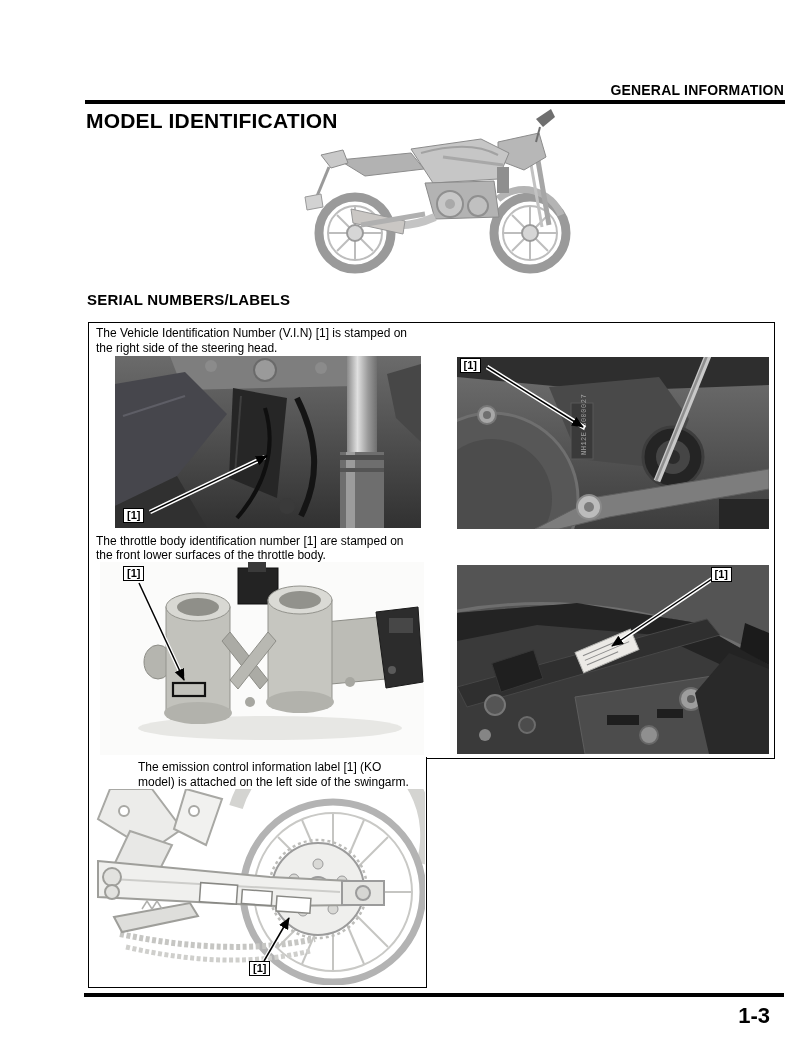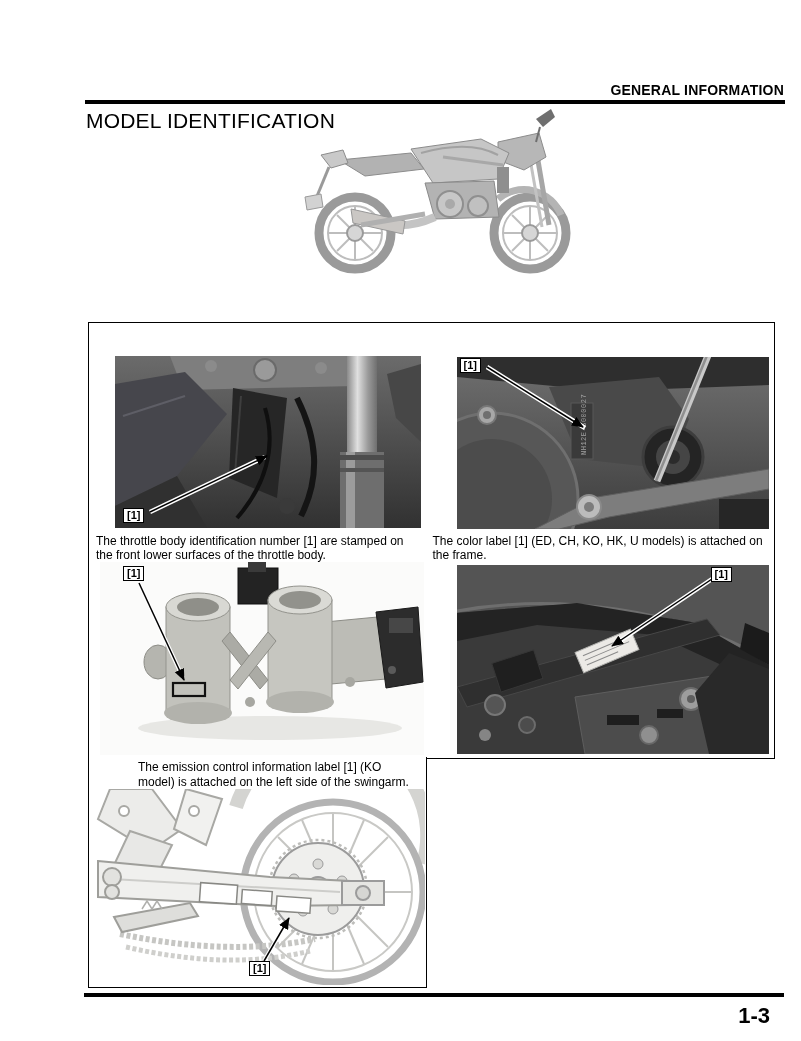--- a/index.html
+++ b/index.html
@@ -1,20 +1,20 @@
 <!DOCTYPE html>
 <html><head>
 <meta charset="utf-8">
 <style>
   html,body{margin:0;padding:0;background:#fff;}
   .page{position:relative;width:801px;height:1041px;background:#fff;overflow:hidden;
         font-family:"Liberation Sans", sans-serif;color:#000;}
   .hdr-label{position:absolute;top:76px;right:17px;font-size:14px;font-weight:bold;letter-spacing:.2px;margin-top:6px;}
   .hdr-rule{position:absolute;top:100px;left:85px;width:700px;height:4px;background:#000;}
-  .page-title{position:absolute;top:109px;left:86px;font-size:21px;font-weight:normal;letter-spacing:.2px;}
+  .page-title{position:absolute;top:109px;left:86px;font-size:21px;font-weight:bold;letter-spacing:.2px;}
   .section-heading{position:absolute;top:291px;left:87px;font-size:15px;font-weight:bold;letter-spacing:.2px;}
   .moto{position:absolute;left:293px;top:97px;width:300px;height:178px;}
   .grid{position:absolute;left:88px;top:322px;width:687px;height:666px;}
   .cell{position:absolute;border:1.5px solid #000;box-sizing:border-box;background:#fff;}
   .c1{left:0;top:0;width:339px;height:210px;}
   .c2{left:337.5px;top:0;width:349px;height:210px;border-left:none;}
   .c3{left:0;top:208.5px;width:339px;height:228px;border-top:none;}
   .c4{left:337.5px;top:208.5px;width:349px;height:228px;border-top:none;border-left:none;}
   .c5{left:0;top:435px;width:339px;height:231px;border-top:none;padding-left:42px;}
   .cap{padding:3px 7px 0 7px;font-size:12px;line-height:14.5px;}
@@ -70,24 +70,26 @@
     <circle cx="157" cy="107" r="13" fill="#c7c7c7" stroke="#8f8f8f" stroke-width="2"></circle>
     <circle cx="185" cy="109" r="10" fill="#c0c0c0" stroke="#8f8f8f" stroke-width="2"></circle>
     <circle cx="157" cy="107" r="5" fill="#a9a9a9"></circle>
     <rect x="204" y="70" width="12" height="26" fill="#8f8f8f"></rect>
     <path d="M142,120 C115,132 95,130 70,120" stroke="#c4c4c4" stroke-width="8" fill="none"></path>
     <polygon points="58,112 112,124 110,137 60,126" fill="#cac7c4" stroke="#979797"></polygon>
     <line x1="68" y1="128" x2="132" y2="117" stroke="#b0b0b0" stroke-width="5"></line>
     <line x1="150" y1="60" x2="210" y2="68" stroke="#a8a8a8" stroke-width="3"></line>
   </svg>
 
+  <div class="section-heading">SERIAL NUMBERS/LABELS</div>
 
   <div class="grid">
 
     <div class="cell c1">
+      <div class="cap">The Vehicle Identification Number (V.I.N) [1] is stamped on the right side of the steering head.</div>
       <svg class="photo" style="left:26px;top:33px;" width="306" height="172" viewBox="0 0 306 172">
         <defs>
           <linearGradient id="p1bg" x1="0" y1="0" x2="0" y2="1">
             <stop offset="0" stop-color="#6b6b6b"></stop>
               <stop offset="1" stop-color="#313131"></stop>
           </linearGradient>
           <linearGradient id="p1fork" x1="0" y1="0" x2="1" y2="0">
             <stop offset="0" stop-color="#8a8a8a"></stop>
               <stop offset=".35" stop-color="#e0e0e0"></stop>
             <stop offset=".7" stop-color="#9a9a9a"></stop>
@@ -187,21 +189,20 @@
         <circle cx="150" cy="140" r="5" fill="#a7a7a1"></circle>
         <circle cx="250" cy="120" r="5" fill="#a7a7a1"></circle>
         <rect x="73" y="121" width="32" height="13" fill="none" stroke="#111" stroke-width="2.2"></rect>
         <line x1="39" y1="21" x2="83" y2="116" stroke="#fff" stroke-width="4"></line>
         <line x1="39" y1="21" x2="84" y2="118" stroke="#000" stroke-width="1.5" marker-end="url(#ah3)"></line>
       </svg>
       <span class="callout" style="left:34px;top:35px;">[1]</span>
     </div>
 
     <div class="cell c4">
-      <div class="cap">The color label [1] (ED, CH, KO, HK, U models) is attached on the frame.</div>
       <svg class="photo" style="left:31px;top:34px;" width="312" height="189" viewBox="0 0 312 189">
         <defs>
           <marker id="ah4" markerWidth="13" markerHeight="11" refX="11" refY="5" orient="auto" markerUnits="userSpaceOnUse">
             <path d="M0,0 L12,5 L0,10 z" fill="#000"></path>
           </marker>
         </defs>
         <rect width="312" height="189" fill="#3a3a3a"></rect>
         <polygon points="0,0 312,0 312,100 240,58 120,38 0,48" fill="#545454"></polygon>
         <path d="M0,46 C100,28 220,42 312,96" stroke="#6e6e6e" stroke-width="3" fill="none"></path>
         <polygon points="0,48 120,38 240,58 312,100 312,122 200,70 80,60 0,76" fill="#232323"></polygon>

